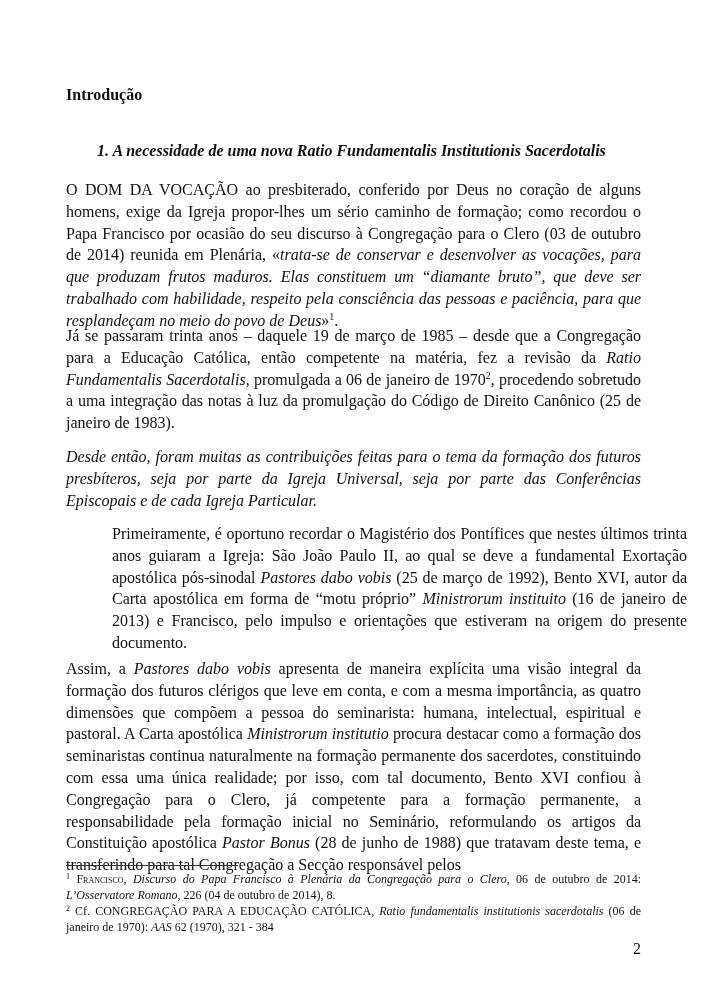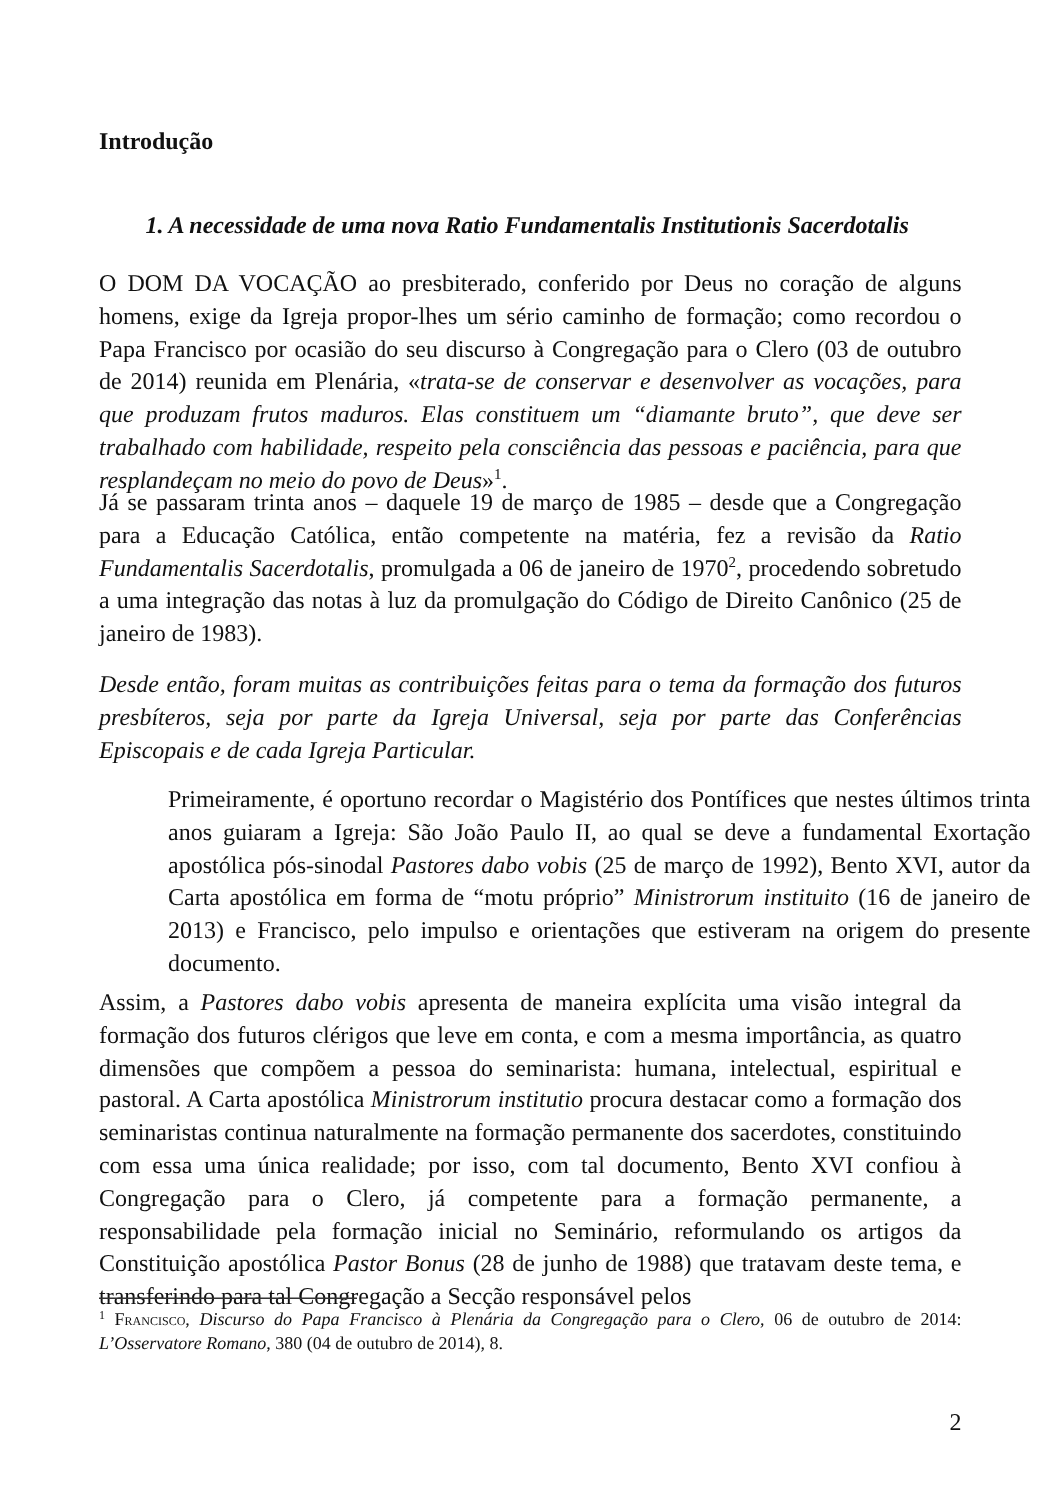--- a/index.html
+++ b/index.html
@@ -41,17 +41,18 @@
 
   <p class="para" id="p3">Desde então, foram muitas as contribuições feitas para o tema da formação dos futuros presbíteros, seja por parte da Igreja Universal, seja por parte das Conferências Episcopais e de cada Igreja Particular.</p>
 
   <p class="para" id="p4"><span>Primeiramente, é oportuno recordar o Magistério dos Pontífices que nestes últimos trinta anos guiaram a Igreja: São João Paulo II, ao qual se deve a fundamental Exortação apostólica pós-sinodal </span><i>Pastores dabo vobis</i><span> (25 de março de 1992), Bento XVI, autor da Carta apostólica em forma de “motu próprio” </span><i>Ministrorum instituito</i><span> (16 de janeiro de 2013) e Francisco, pelo impulso e orientações que estiveram na origem do presente documento.</span></p>
 
   <p class="para" id="p5"><span>Assim, a </span><i>Pastores dabo vobis</i><span> apresenta de maneira explícita uma visão integral da formação dos futuros clérigos que leve em conta, e com a mesma importância, as quatro dimensões que compõem a pessoa do seminarista: humana, intelectual, espiritual e pastoral. A Carta apostólica </span><i>Ministrorum institutio</i><span> procura destacar como a formação dos seminaristas continua naturalmente na formação permanente dos sacerdotes, constituindo com essa uma única realidade; por isso, com tal documento, Bento XVI confiou à Congregação para o Clero, já competente para a formação permanente, a responsabilidade pela formação inicial no Seminário, reformulando os artigos da Constituição apostólica </span><i>Pastor Bonus</i><span> (28 de junho de 1988) que tratavam deste tema, e transferindo para tal Congregação a Secção responsável pelos</span></p>
 
   <div class="fn-rule"></div>
 
   <div class="footnotes">
-    <p><sup>1</sup> <span class="sc">Francisco</span><span>, </span><i>Discurso do Papa Francisco à Plenária da Congregação para o Clero</i><span>, 06 de outubro de 2014: </span><i>L’Osservatore Romano</i><span>, 380 (04 de outubro de 2014), 8.</span></p>
+    <p><sup>1</sup> <span class="sc">Francisco</span><span>, </span><i>Discurso do Papa Francisco à Plenária da Congregação para o Clero</i><span>, 06 de outubro de 2014: </span><i>L’Osservatore Romano</i><span>, 226 (04 de outubro de 2014), 8.</span></p>
+    <p><sup>2</sup><span> Cf. CONGREGAÇÃO PARA A EDUCAÇÃO CATÓLICA, </span><i>Ratio fundamentalis institutionis sacerdotalis</i><span> (06 de janeiro de 1970): </span><i>AAS</i><span> 62 (1970), 321 - 384</span></p>
   </div>
 
   <div class="pageno">2</div>
 </div>
 
 </body></html>

